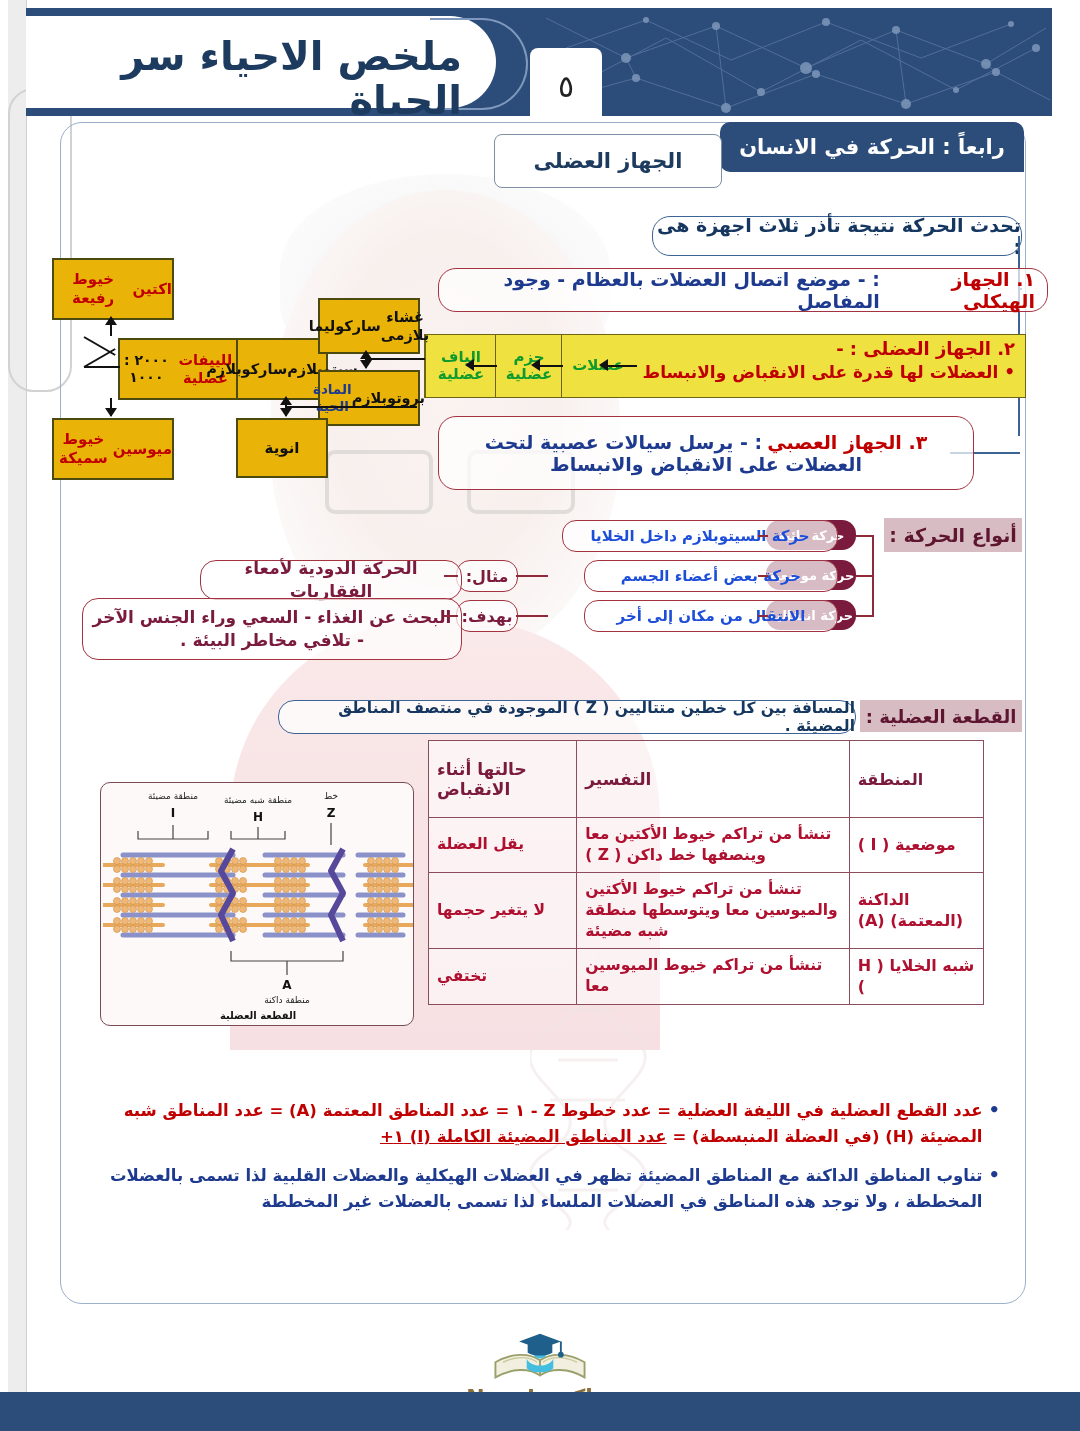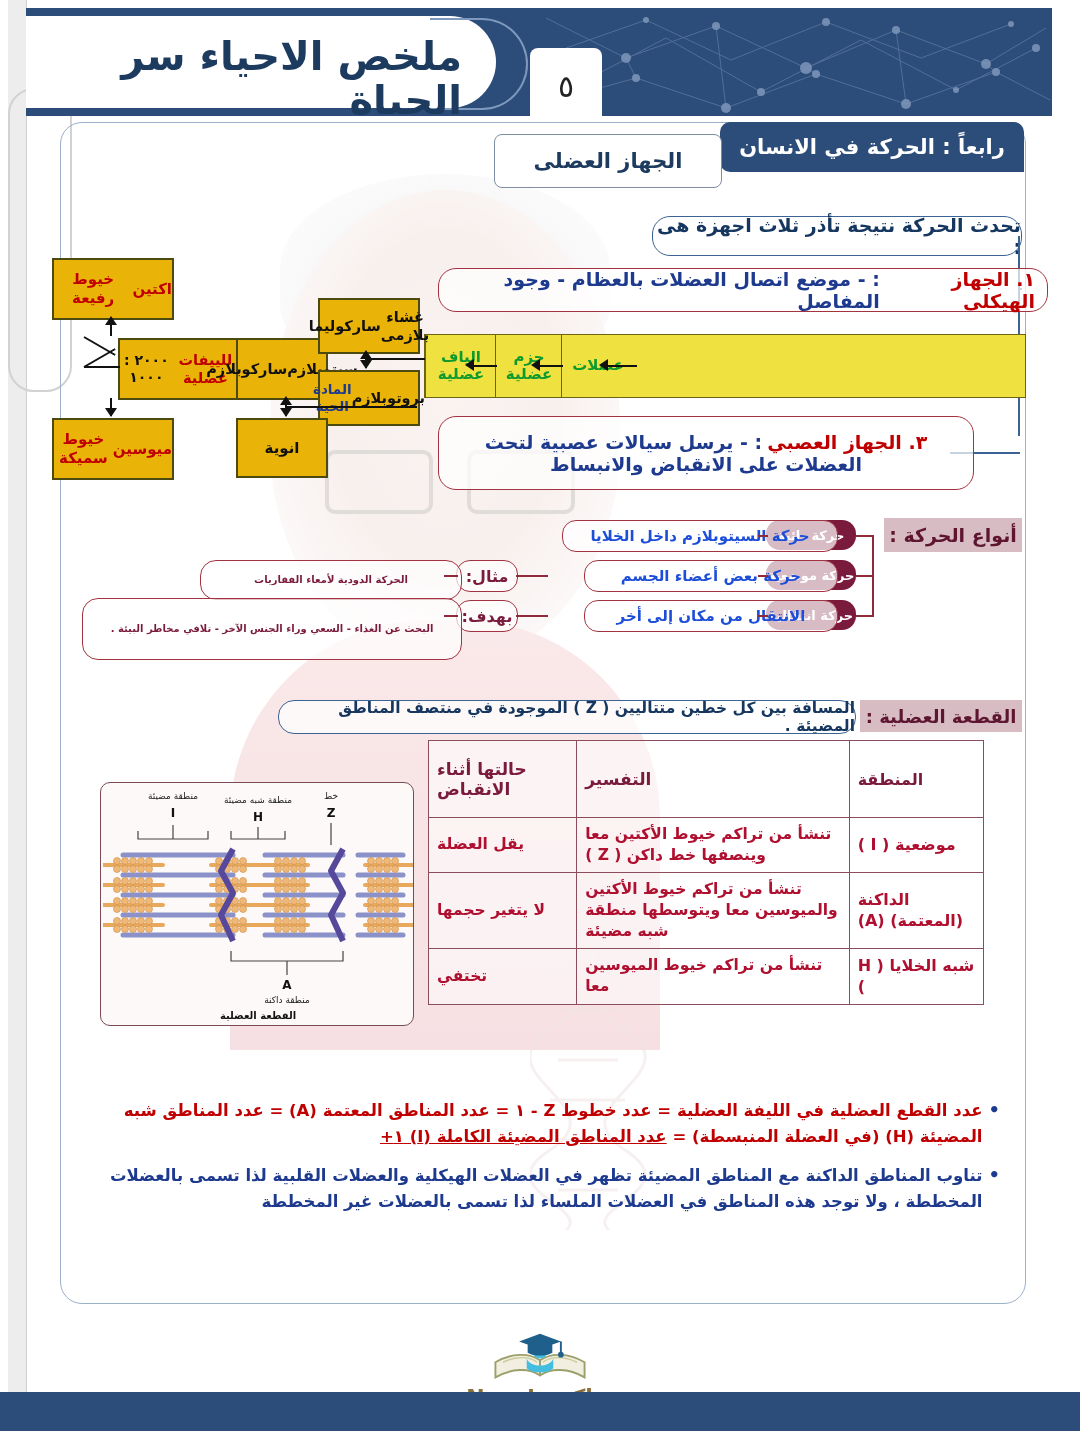--- a/index.html
+++ b/index.html
@@ -185,21 +185,21 @@
     background:rgba(255,255,255,.7);color:#1d4ed8;font-size:15px;font-weight:bold;
     display:flex;align-items:center;justify-content:center;direction:rtl;padding:0 20px;margin-left:38px;
   }
   .mv-tag{
     position:absolute;height:30px;border:1.5px solid #a33340;border-radius:14px;
     background:rgba(255,255,255,.7);color:#7a1b3d;font-size:16px;font-weight:bold;
     display:flex;align-items:center;justify-content:center;direction:rtl;
   }
   .mv-note{
     position:absolute;border:1.5px solid #a33340;border-radius:16px;
-    background:rgba(255,255,255,.7);color:#7a1b3d;font-size:10px;font-weight:bold;
+    background:rgba(255,255,255,.7);color:#7a1b3d;font-size:17px;font-weight:bold;
     display:flex;align-items:center;justify-content:center;text-align:center;
     direction:rtl;padding:4px 8px;line-height:1.35;
   }
   .mline{position:absolute;background:#8e2a3a;}
 
   
   .sar-label{
     position:absolute;left:860px;top:700px;width:162px;height:32px;
     background:#d8bcc3;color:#5d1530;font-weight:bold;font-size:18px;
     display:flex;align-items:center;justify-content:center;direction:rtl;
@@ -334,20 +334,24 @@
   <div style="position:absolute;left:1018px;top:288px;width:4px;height:2px;background:#3b6393;"></div>
   <div style="position:absolute;left:1018px;top:364px;width:6px;height:2px;background:#3b6393;"></div>
   <div style="position:absolute;left:950px;top:452px;width:70px;height:2px;background:#3b6393;"></div>
 
   <div class="rbox b1">
     <span class="lbl-red">١. الجهاز الهيكلى</span>
     <span class="lbl-blue" style="margin-right:6px">: - موضع اتصال العضلات بالعظام - وجود المفاصل</span>
   </div>
 
   <div class="yband">
+    <div class="txt">
+      <div class="lbl-red" style="font-size:18px">٢. الجهاز العضلى : -</div>
+      <div class="lbl-red" style="font-size:17px">• العضلات لها قدرة على الانقباض والانبساط</div>
+    </div>
     <div class="ycell yc1">الياف عضلية</div>
     <div class="ycell yc2">حزم عضلية</div>
     <div class="ycell yc3">عضلات</div>
     <div class="arrowline" style="left:46px;width:26px;"></div>
     <div class="arrowhead" style="left:40px;"></div>
     <div class="arrowline" style="left:112px;width:26px;"></div>
     <div class="arrowhead" style="left:106px;"></div>
     <div class="arrowline" style="left:180px;width:32px;"></div>
     <div class="arrowhead" style="left:174px;"></div>
   </div>

